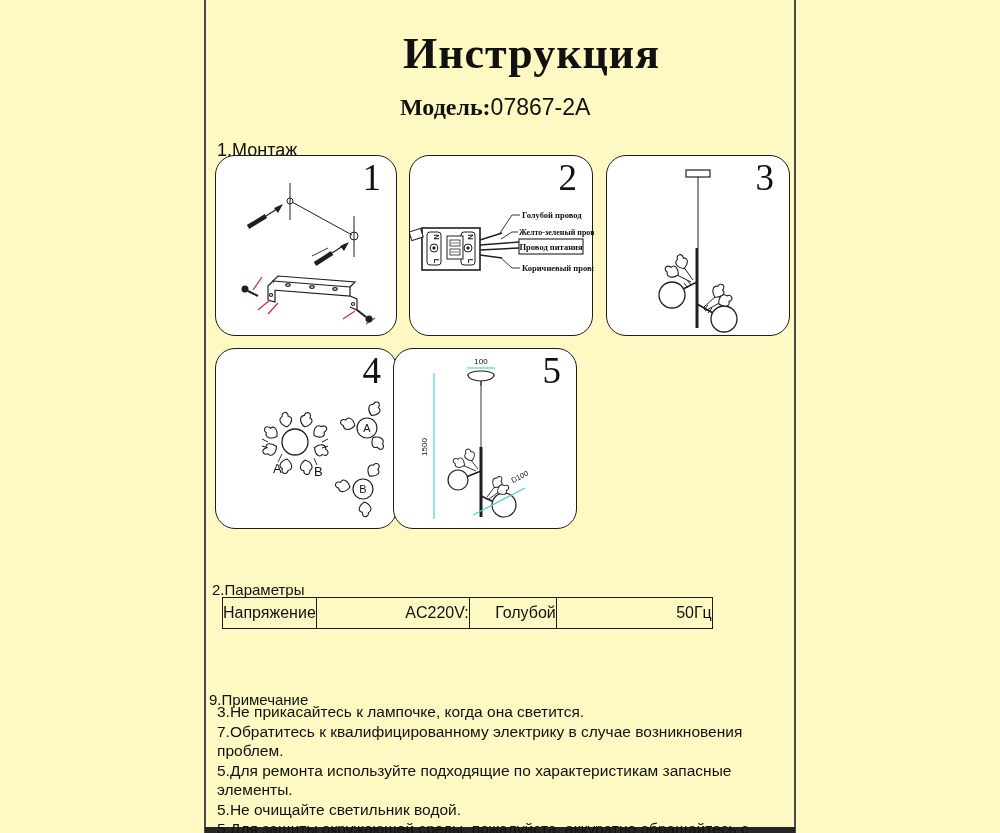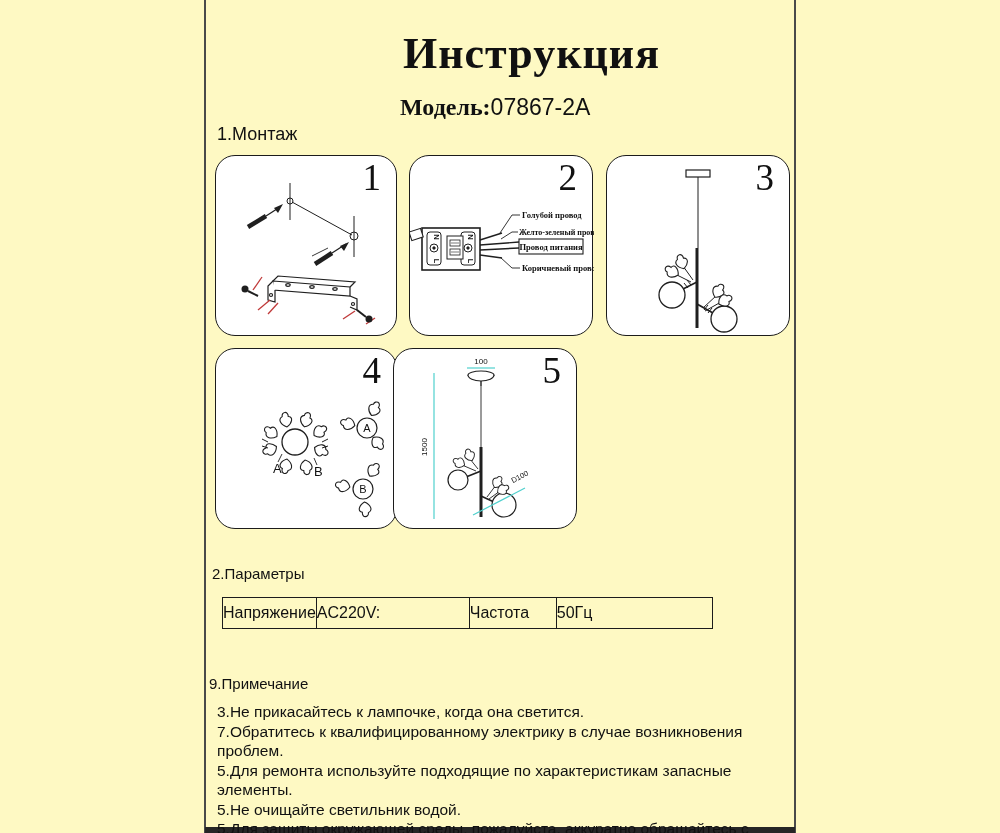--- a/index.html
+++ b/index.html
@@ -5,29 +5,29 @@
   html,body{margin:0;padding:0;background:#fff;}
   .page{position:relative;width:1000px;height:833px;background:#fef9c3;overflow:hidden;
         font-family:"Liberation Sans",sans-serif;color:#111;}
   .vborder{position:absolute;top:0;width:2px;height:833px;background:#4a4a4a;}
   .bottom-bar{position:absolute;left:205px;top:827px;width:590px;height:6px;background:#262626;}
   .title{position:absolute;left:403px;top:28px;font-family:"Liberation Serif",serif;
          font-weight:700;font-size:44px;letter-spacing:1px;}
   .model-line{position:absolute;left:400px;top:82px;white-space:nowrap;margin-top:12px;}
   .model-label{font-family:"Liberation Serif",serif;font-weight:700;font-size:24px;}
   .model-value{font-family:"Liberation Sans",sans-serif;font-size:23px;}
-  .sec-h{position:absolute;font-size:18px;}
+  .sec-h{position:absolute;font-size:18px;margin-top:16px;}
   .sec-h.params,.sec-h.notes{font-size:15px;}
   .dbox{position:absolute;width:184px;height:181px;border:1.6px solid #1c1c1c;border-radius:20px;
         box-sizing:border-box;background:#fff;}
   .dbox svg{position:absolute;left:0;top:0;}
   .dnum{position:absolute;top:3px;right:15px;font-family:"Liberation Serif",serif;
         font-size:37px;line-height:1;color:#111;}
   .ptable{position:absolute;left:222px;top:597px;border-collapse:collapse;}
-  .ptable td{border:1.6px solid #1c1c1c;height:30px;text-align:left;font-size:16px;padding:0;margin-top:9px;}
+  .ptable td{border:1.6px solid #1c1c1c;height:30px;text-align:right;font-size:16px;padding:0;margin-top:9px;}
   .c1{width:88px}.c2{width:152px}.c3{width:86px}.c4{width:155px}
   .notes-list{position:absolute;left:217px;top:702px;width:577px;font-size:15.5px;line-height:19.5px;}
   svg text{font-family:"Liberation Serif",serif;font-weight:700;fill:#111;}
   svg text.sans{font-family:"Liberation Sans",sans-serif;font-weight:400;}
 </style>
 </head>
 <body>
 
 <svg width="0" height="0" style="position:absolute">
   <defs>
@@ -229,21 +229,21 @@
     <div class="dnum">5</div>
   </div>
 
   <div class="sec-h params" style="left:212px;top:565px">2.Параметры</div>
 
   <table class="ptable">
     <tbody>
         <tr>
       <td class="c1">Напряжение</td>
       <td class="c2">AC220V:</td>
-      <td class="c3">Частота</td>
+      <td class="c3">Голубой</td>
       <td class="c4">50Гц</td>
     </tr>
   </tbody>
     </table>
 
   <div class="sec-h notes" style="left:209px;top:675px">9.Примечание</div>
 
   <div class="notes-list">
     <div>3.Не прикасайтесь к лампочке, когда она светится.</div>
     <div>7.Обратитесь к квалифицированному электрику в случае возникновения проблем.</div>

